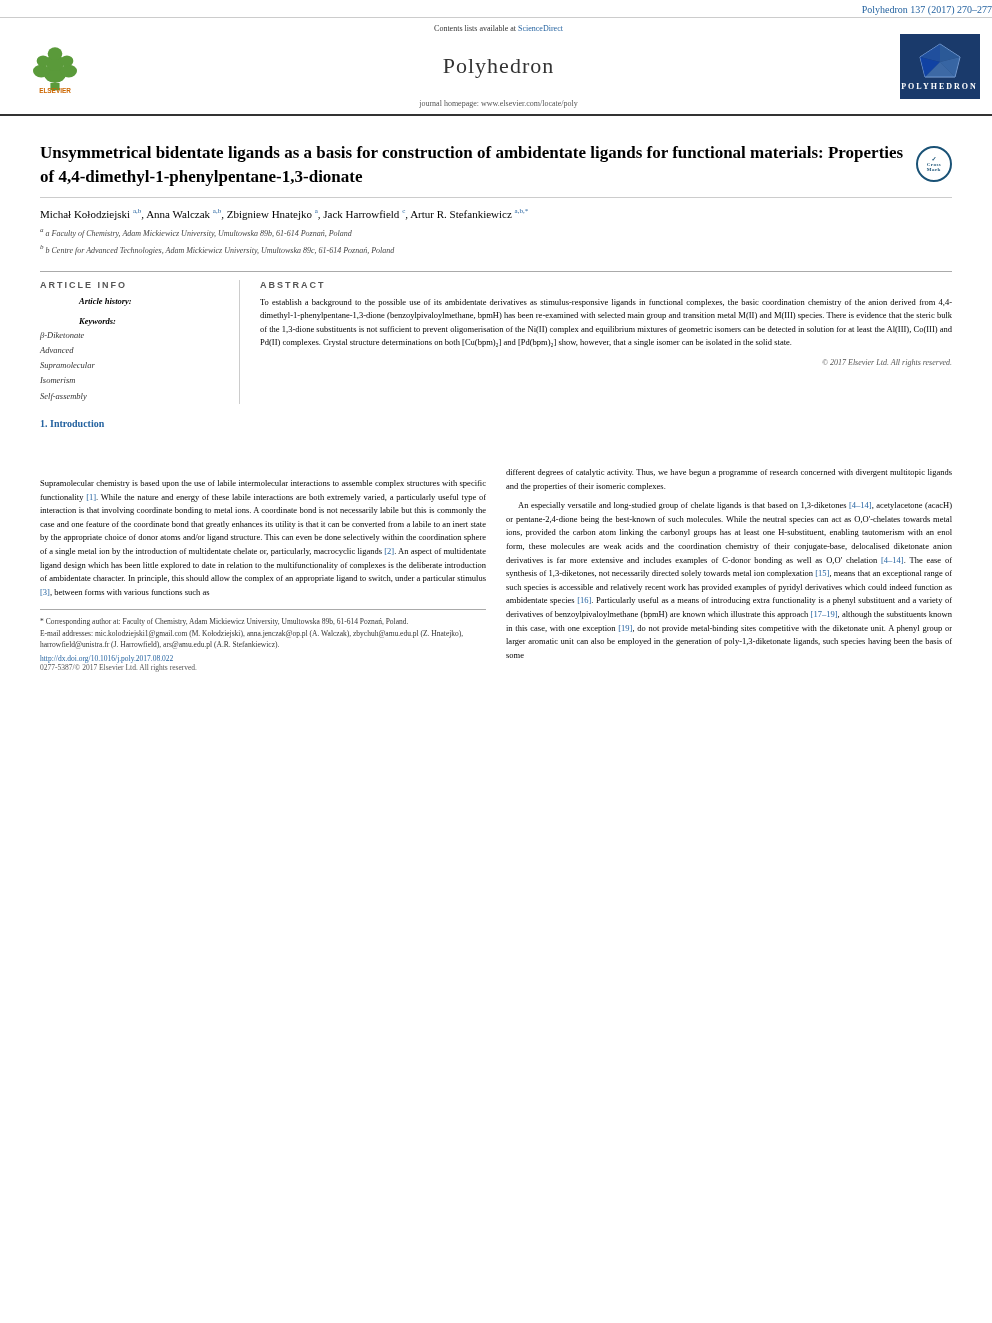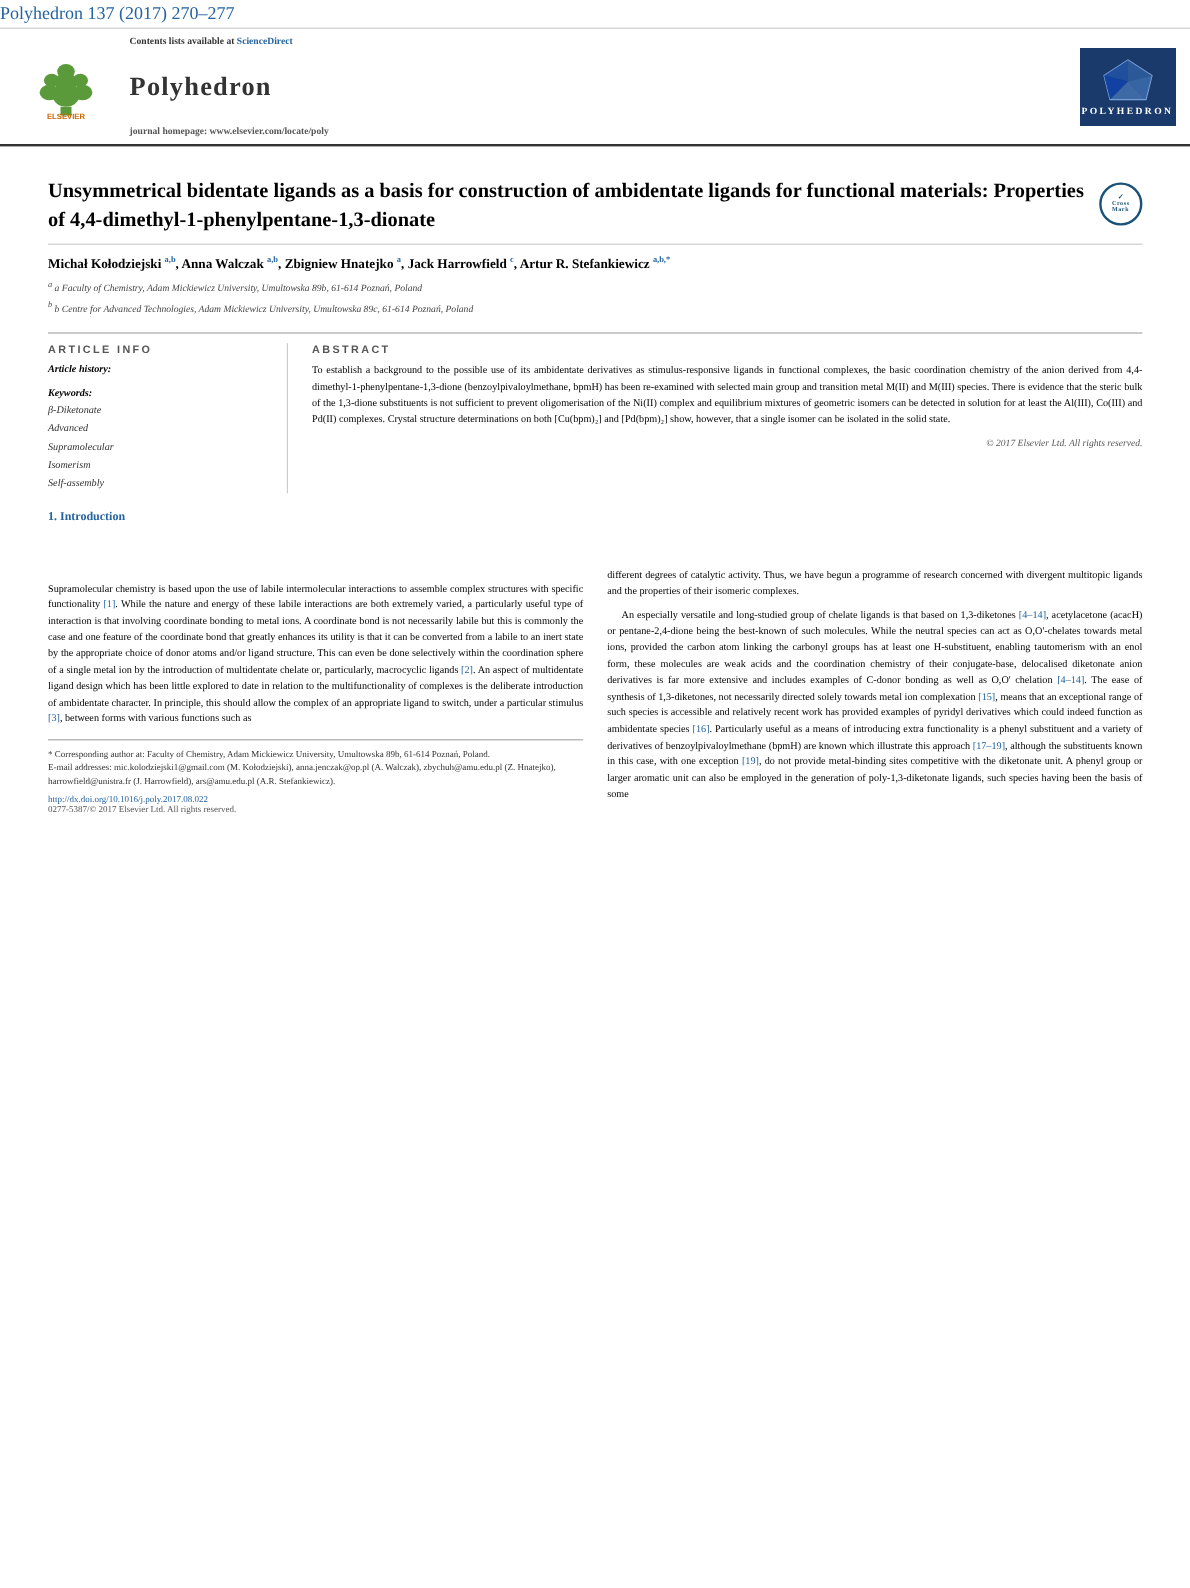--- a/index.html
+++ b/index.html
@@ -5,23 +5,23 @@
     * { margin: 0; padding: 0; box-sizing: border-box; }
     body {
       font-family: 'Times New Roman', Times, serif;
       font-size: 10px;
       background: #fff;
       color: #000;
       width: 992px;
       min-height: 1323px;
     }
     .top-bar {
-      text-align: left;
+      text-align: right;
       padding: 4px 0 2px;
-      font-size: 15px;
+      font-size: 10px;
       color: #2563a0;
       border-bottom: 1px solid #ccc;
     }
     .journal-header {
       display: flex;
       align-items: stretch;
       border-bottom: 2px solid #333;
       padding: 6px 10px;
       gap: 8px;
     }
@@ -39,23 +39,23 @@
       font-size: 7px;
     }
     .elsevier-tree {
       width: 70px;
       height: 55px;
     }
     .journal-center {
       flex: 1;
       display: flex;
       flex-direction: column;
+      align-items: center;
       justify-content: center;
       gap: 20px;
-      font-weight: bold;
     }
     .sciencedirect-link {
       font-size: 8px;
       color: #333;
     }
     .sciencedirect-link a { color: #2563a0; text-decoration: none; }
     .journal-title-main {
       font-size: 22px;
       font-family: 'Times New Roman', serif;
       color: #333;
@@ -135,21 +135,20 @@
       flex-direction: column;
       line-height: 1;
     }
     .authors-section {
       padding: 8px 0 4px;
     }
     .authors-line {
       font-size: 11px;
       color: #000;
       line-height: 1.6;
-      font-weight: bold;
     }
     .superscript { font-size: 7px; vertical-align: super; color: #2563a0; }
     .affiliation-line {
       font-size: 8px;
       font-style: italic;
       color: #444;
       line-height: 1.5;
       margin-top: 2px;
     }
     .two-column {
@@ -177,20 +176,21 @@
       font-family: Arial, sans-serif;
       text-transform: uppercase;
     }
     .article-info-label {
       font-size: 8.5px;
       font-weight: bold;
       font-style: italic;
       color: #000;
       margin-top: 6px;
       margin-bottom: 2px;
+      margin-left: 39px;
     }
     .article-info-dates {
       font-size: 8px;
       color: #333;
       line-height: 1.7;
     }
     .keywords-list {
       font-size: 8.5px;
       color: #333;
       line-height: 1.8;

